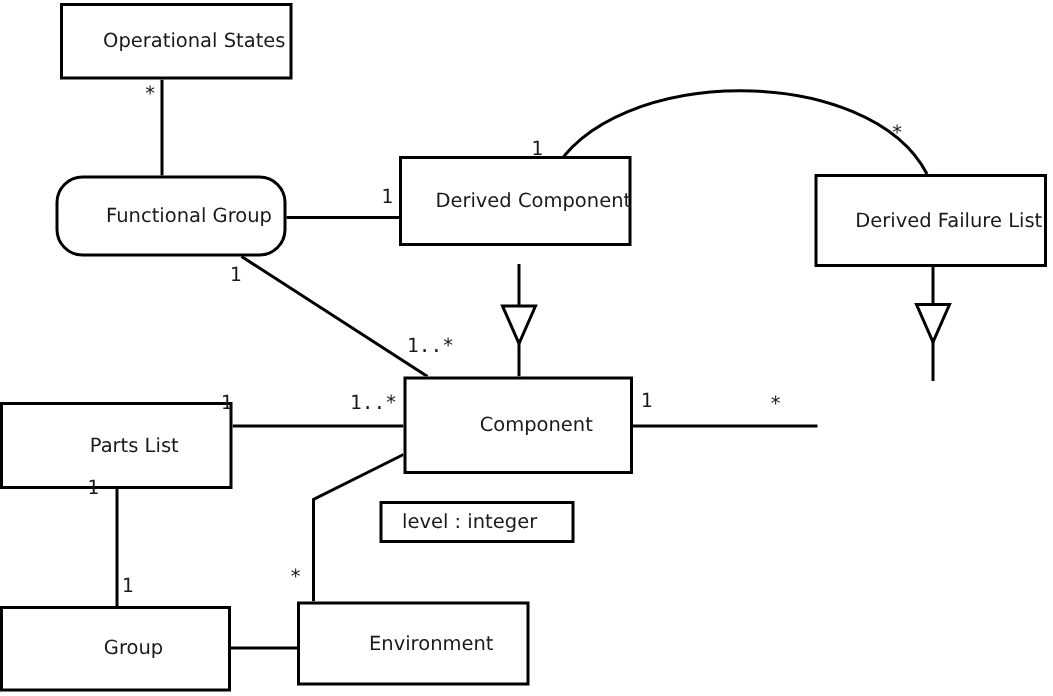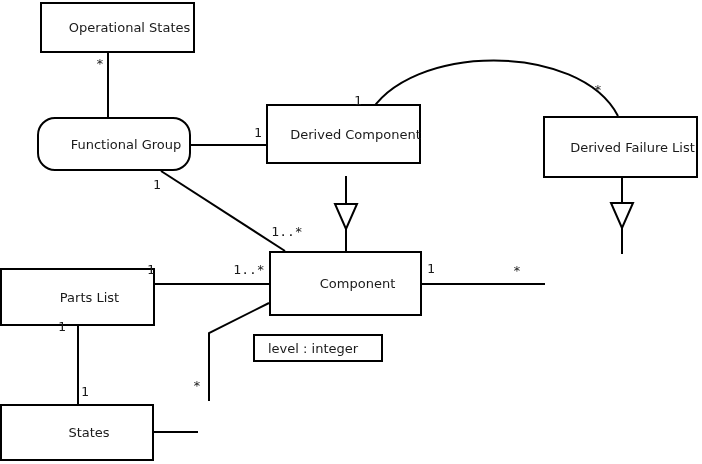--- a/index.html
+++ b/index.html
@@ -116,23 +116,26 @@
 
   <div class="class-box" style="left:269px; top:251px; width:153px; height:65px;text-align:right;">
     <span>Component</span>
   </div>
   <div class="attr-box" style="left:253px; top:318px; width:130px; height:28px;margin-top:16px;">
     <span>level : integer</span>
   </div>
 
 
   <div class="class-box" style="left:0px; top:404px; width:154px; height:57px;">
-    <span>States</span>
+    <span>Group</span>
   </div>
 
+  <div class="class-box" style="left:198px; top:401px; width:155px; height:56px;">
+    <span>Environment</span>
+  </div>
 
   <span class="mult" style="left:100px; top:63px;">*</span>
   <span class="mult" style="left:258px; top:132px;">1</span>
   <span class="mult" style="left:358px; top:100px;">1</span>
   <span class="mult" style="left:598px; top:89px;">*</span>
   <span class="mult" style="left:157px; top:184px;">1</span>
   <span class="mult" style="left:287px; top:231px;">1..*</span>
   <span class="mult" style="left:151px; top:269px;">1</span>
   <span class="mult" style="left:249px; top:269px;">1..*</span>
   <span class="mult" style="left:431px; top:268px;">1</span>

